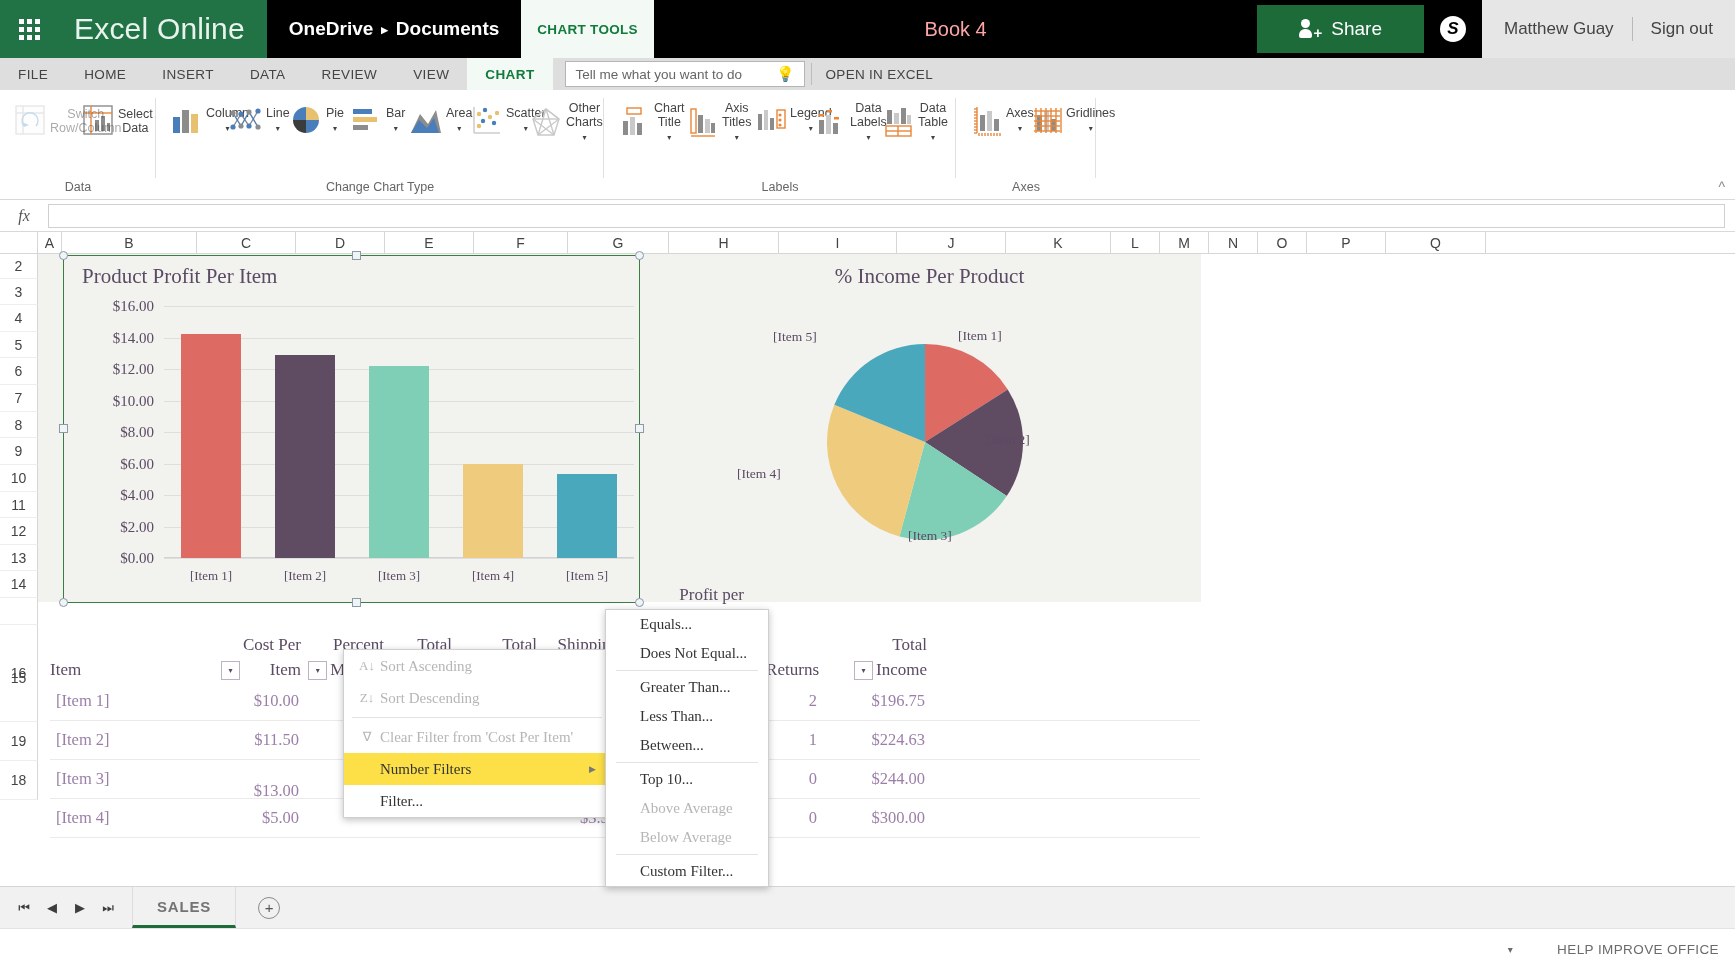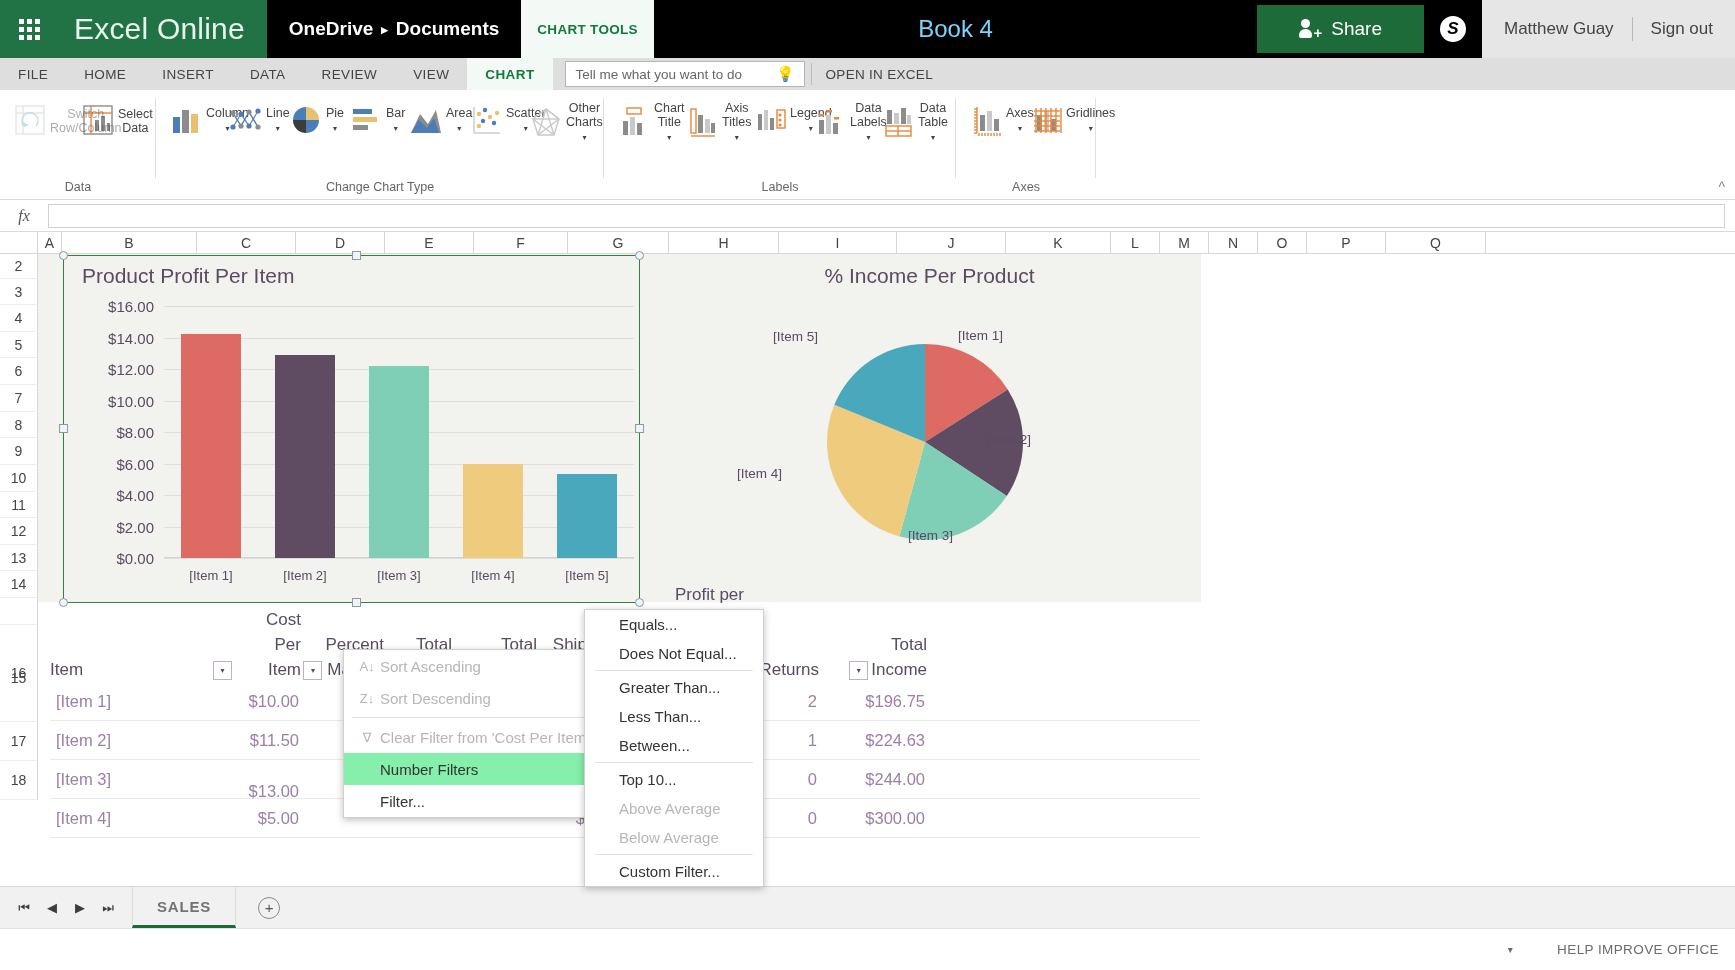--- a/index.html
+++ b/index.html
@@ -15,21 +15,21 @@
 
   
   .topbar { display: flex; align-items: stretch; height: 58px; background: #000; }
   .waffle-box { width: 58px; background: #217346; display: flex; align-items: center; justify-content: center; cursor: pointer; }
   .waffle { display: grid; grid-template-columns: repeat(3, 5px); grid-template-rows: repeat(3, 5px); gap: 3px; }
   .waffle i { background: #fff; display: block; width: 5px; height: 5px; }
   .brand { background: #217346; color: #e9f3ed; font-size: 30px; display: flex; align-items: center; padding: 0 22px 0 16px; letter-spacing: .2px; }
   .crumb { background: #000; color: #fff; display: flex; align-items: center; padding: 0 22px; font-size: 19px; font-weight: bold; }
   .crumb .sep { margin: 0 8px; font-size: 13px; }
   .charttools { background: #f3faf5; color: #127a3c; font-size: 13.5px; font-weight: bold; display: flex; align-items: center; padding: 0 16px; align-self: flex-start; height: 58px; letter-spacing: .3px; }
-  .booktitle { flex: 1; background: #000; color: #7dd3fc; display: flex; align-items: center; justify-content: center; font-size: 24px; }
+  .booktitle { flex: 1; background: #000; color: #fca5a5; display: flex; align-items: center; justify-content: center; font-size: 20px; }
   .share-btn { background: #1e6b3a; color: #fff; display: flex; align-items: center; gap: 10px; padding: 0 42px; margin: 5px 0; font-size: 19px; cursor: pointer; }
   .share-ico { width: 22px; height: 20px; position: relative; }
   .share-ico::before { content: ""; position: absolute; left: 2px; top: 0; width: 9px; height: 9px; border-radius: 50%; background: #fff; }
   .share-ico::after { content: ""; position: absolute; left: 0; top: 10px; width: 13px; height: 9px; border-radius: 6px 6px 2px 2px; background: #fff; }
   .share-plus { position: absolute; right: -1px; bottom: 1px; color: #fff; font-size: 15px; font-weight: bold; line-height: 10px; }
   .skype { width: 58px; background: #000; display: flex; align-items: center; justify-content: center; cursor: pointer; }
   .skype span { width: 26px; height: 26px; border-radius: 50%; background: #fff; color: #000; font-weight: bold; font-size: 17px; display: flex; align-items: center; justify-content: center; font-style: italic; }
   .userzone { background: #e6e6e6; color: #444; display: flex; align-items: center; gap: 18px; padding: 0 22px; font-size: 17px; }
   .userzone .divider { width: 1px; height: 24px; background: #b9b9b9; }
   .userzone .lnk { cursor: pointer; }
@@ -62,21 +62,21 @@
   .fxinput { flex: 1; height: 24px; border: 1px solid #d0d0d0; margin-right: 10px; background: #fff; }
 
   
   .gridwrap { position: relative; height: 698px; background: #fff; overflow: hidden; }
   .colhdr { display: flex; height: 22px; background: #fff; border-bottom: 1px solid #d6d6d6; }
   .colhdr .corner { width: 38px; border-right: 1px solid #d6d6d6; }
   .colhdr .c { border-right: 1px solid #d6d6d6; text-align: center; font-size: 14px; color: #444; line-height: 22px; }
   .rowarea { display: flex; height: 676px; position: relative; }
   .rowhdr { width: 38px; }
   .rowhdr .r { text-align: center; font-size: 14px; color: #444; border-bottom: 1px solid #eee; border-right: 1px solid #d6d6d6; }
-  .sheetbody { flex: 1; position: relative; }
+  .sheetbody { flex: 1; position: relative; font-family: Liberation Serif, serif; }
 
   
   .chartpanel { position: absolute; left: 0; top: 0; width: 1163px; height: 348px; background: #f2f2ef; }
   .chart-sel { position: absolute; left: 25px; top: 1px; width: 577px; height: 348px; border: 1px solid #3a7d44; }
   .handle { position: absolute; width: 9px; height: 9px; background: #f0f4f7; border: 1px solid #8a9aa6; }
   .handle.rnd { border-radius: 50%; }
 
   .barchart { position: absolute; left: 26px; top: 2px; width: 576px; height: 346px; }
   .chart-title { text-align: left; color: #5b4a63; font-size: 21px; padding: 8px 0 0 18px; }
   .chart-title.center { text-align: center; padding-left: 0; }
@@ -98,21 +98,21 @@
   .hcell .ht.left { text-align: left; }
   .fbtn { width: 19px; height: 19px; border: 1px solid #bdb1c4; background: #fff; display: flex; align-items: center; justify-content: center; font-size: 8px; color: #5b4a63; margin-right: 3px; margin-bottom: 2px; cursor: pointer; flex: none; }
   .tbl .drow { display: flex; height: 39px; align-items: center; border-bottom: 1px solid #eaeaea; }
   .tbl .dcell { text-align: right; padding-right: 6px; }
   .tbl .dcell.left { text-align: left; padding-left: 6px; }
 
   
   .menu { position: absolute; background: #fff; border: 1px solid #cfcfcf; box-shadow: 0 2px 7px rgba(0,0,0,.25); z-index: 40; font-size: 15px; }
   .menu .mrow { display: flex; align-items: center; height: 32px; padding: 0 14px 0 10px; white-space: nowrap; cursor: pointer; color: #333; }
   .menu .mrow.dis { color: #b6b6b6; cursor: default; }
-  .menu .mrow.hl { background: #86efac; }
+  .menu .mrow.hl { background: #fde047; }
   .menu .mrow .mico { width: 26px; display: flex; align-items: center; justify-content: center; font-size: 13px; }
   .menu .arrow { margin-left: auto; font-size: 9px; color: #777; }
   .menu .sepline { height: 1px; background: #e2e2e2; margin: 3px 8px; }
   .menu2 { position: absolute; background: #fff; border: 1px solid #cfcfcf; box-shadow: 0 2px 7px rgba(0,0,0,.25); z-index: 45; font-size: 15px; }
   .menu2 .mrow { height: 29px; padding: 0 26px 0 34px; display: flex; align-items: center; white-space: nowrap; cursor: pointer; color: #333; }
   .menu2 .mrow.dis { color: #b6b6b6; cursor: default; }
   .menu2 .sepline { height: 1px; background: #e2e2e2; margin: 2px 10px; }
 
   
   .tabbar { position: absolute; left: 0; bottom: 42px; width: 1735px; height: 42px; background: #f1f1f1; border-top: 1px solid #d6d6d6; display: flex; align-items: center; }
@@ -475,21 +475,21 @@
           <div class="r" style="height: 27px; line-height: 27px;">7</div>
           <div class="r" style="height: 26px; line-height: 26px;">8</div>
           <div class="r" style="height: 27px; line-height: 27px;">9</div>
           <div class="r" style="height: 27px; line-height: 27px;">10</div>
           <div class="r" style="height: 26px; line-height: 26px;">11</div>
           <div class="r" style="height: 27px; line-height: 27px;">12</div>
           <div class="r" style="height: 26px; line-height: 26px;">13</div>
           <div class="r" style="height: 27px; line-height: 27px;">14</div>
           <div class="r" style="height: 27px; line-height: 160px;">15</div>
           <div class="r" style="height: 97px; line-height: 97px;">16</div>
-          <div class="r" style="height: 39px; line-height: 39px;">17</div>
+          <div class="r" style="height: 39px; line-height: 39px;">19</div>
           <div class="r" style="height: 39px; line-height: 39px;">18</div>
         </div>
 
       <div class="sheetbody">
 
         <div class="chartpanel">
 
           <div class="barchart">
             <div class="chart-title">Product Profit Per Item</div>
             <div class="plot" id="barplot">
@@ -659,21 +659,21 @@
               <div class="mico"></div>
               <span>Number Filters</span>
               <span class="arrow">▶</span>
             </div>
             <div class="mrow">
               <div class="mico"></div>
               <span>Filter...</span>
             </div>
           </div>
 
-        <div class="menu2" style="left:546px;top:355px;width:180px" id="numfilters">
+        <div class="menu2" style="left:567px;top:355px;width:164px" id="numfilters">
             <div class="mrow">Equals...</div>
             <div class="mrow">Does Not Equal...</div>
             <div class="sepline"></div>
             <div class="mrow">Greater Than...</div>
             <div class="mrow">Less Than...</div>
             <div class="mrow">Between...</div>
             <div class="sepline"></div>
             <div class="mrow">Top 10...</div>
             <div class="mrow dis">Above Average</div>
             <div class="mrow dis">Below Average</div>

